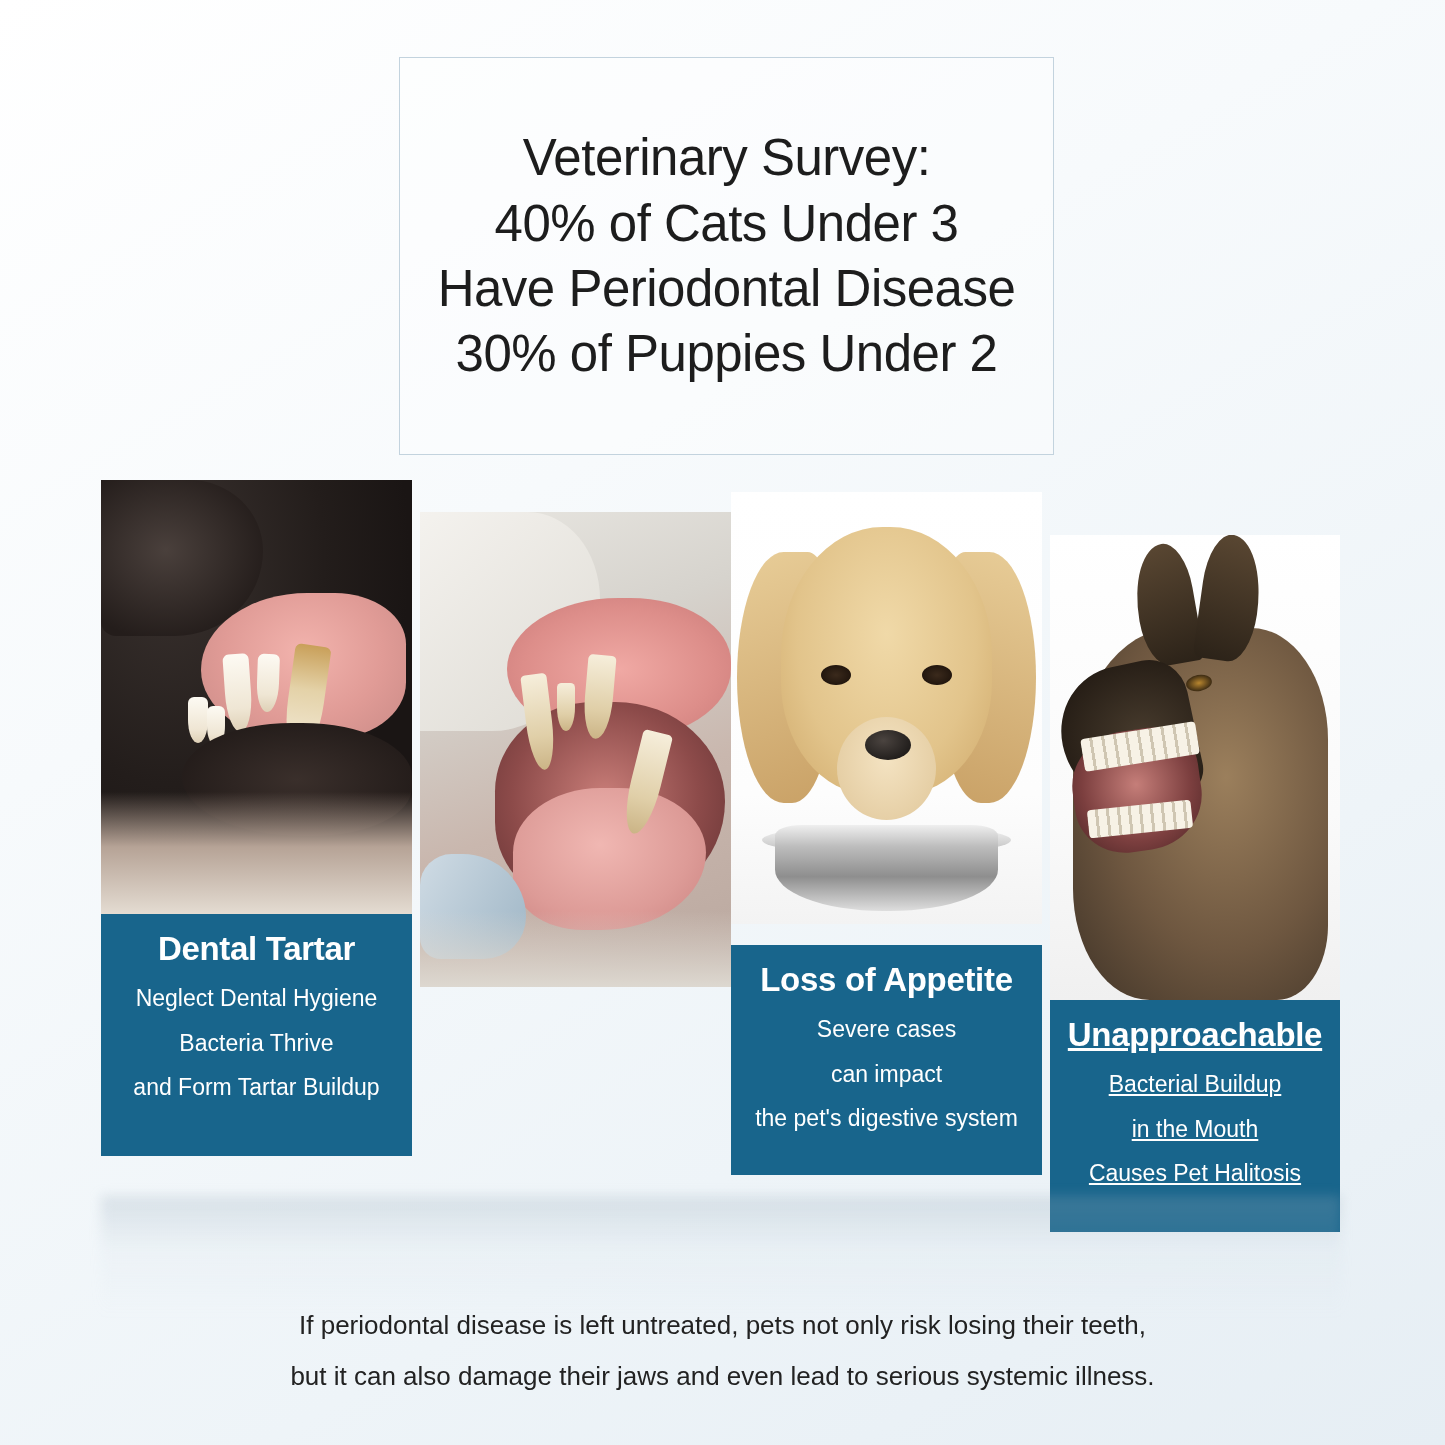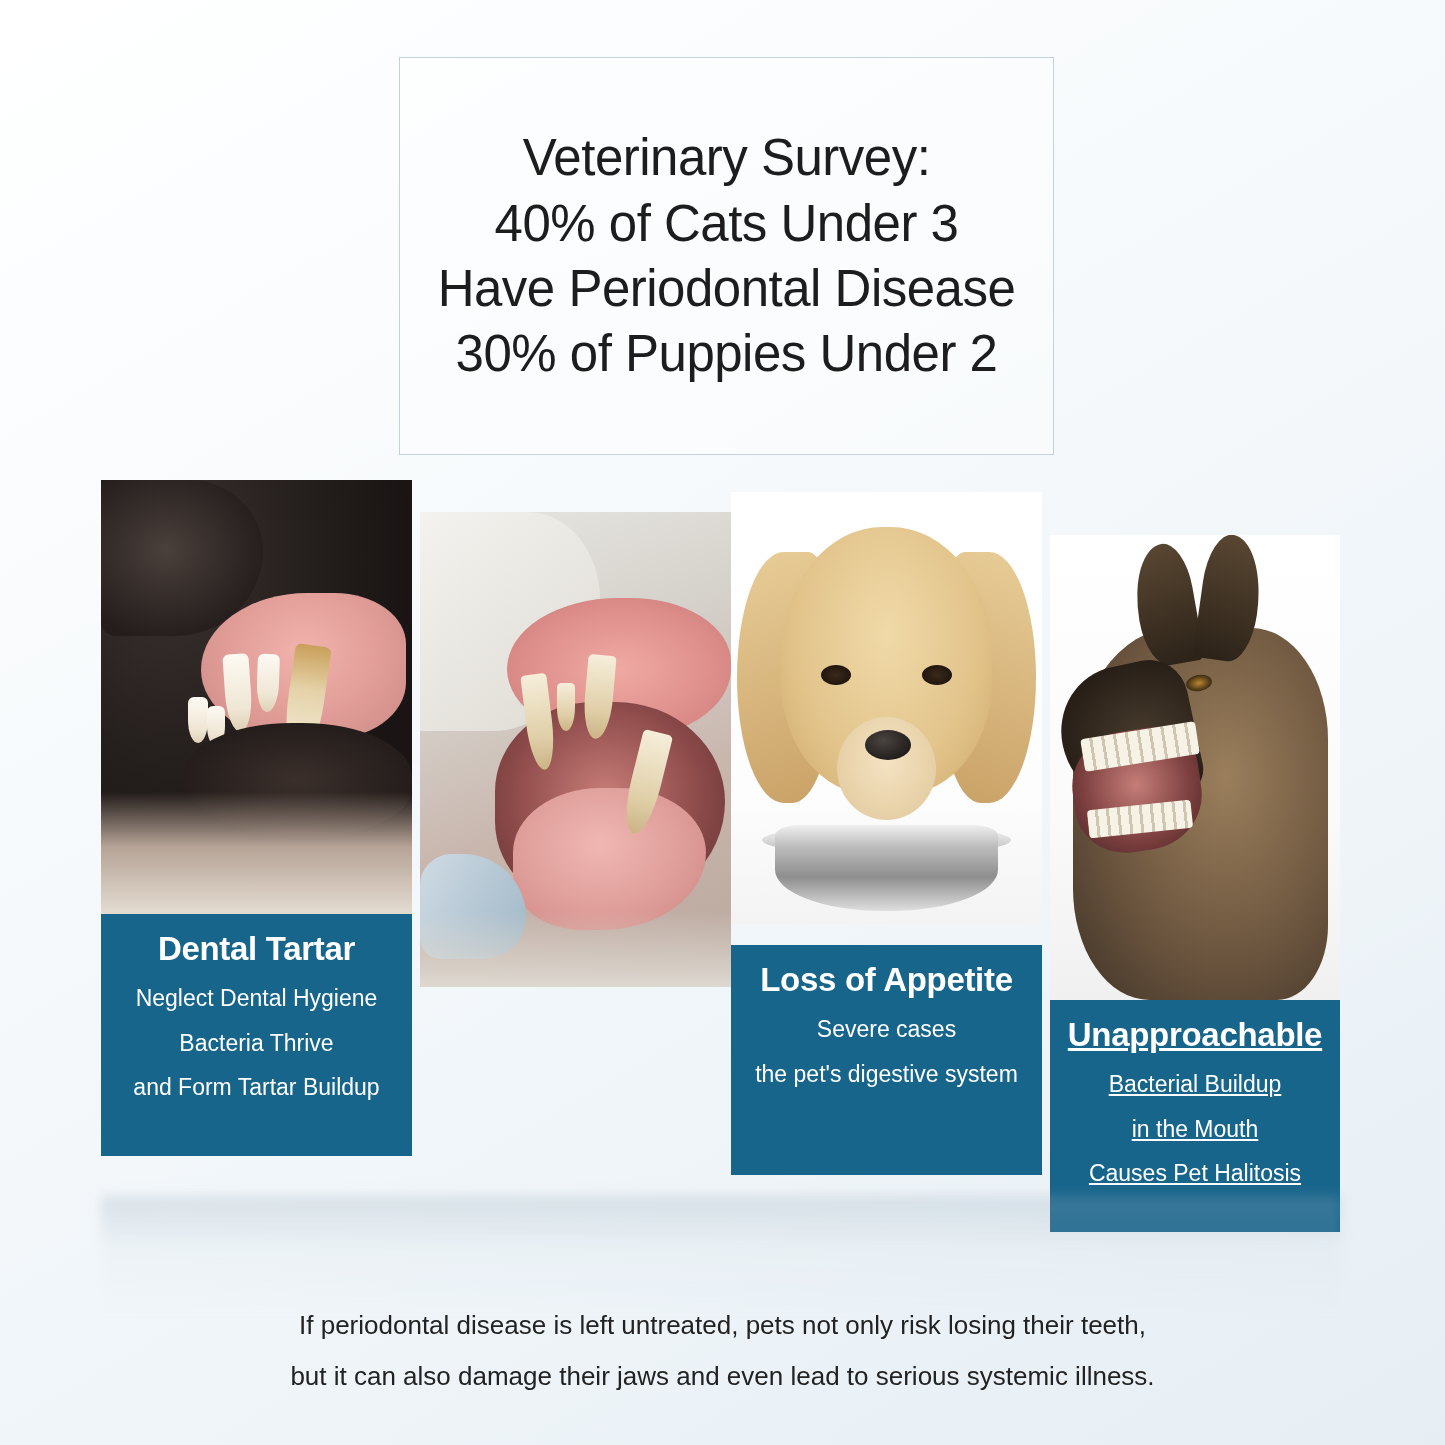--- a/index.html
+++ b/index.html
@@ -286,20 +286,21 @@
         <div class="eyeR ph"></div>
         <div class="muzzle ph"></div>
         <div class="nose ph"></div>
         <div class="bowlrim ph"></div>
         <div class="bowl ph"></div>
       </div>
     </div>
     <div class="caption">
       <div class="title">Loss of Appetite</div>
       <div class="desc">Severe cases</div>
+      <div class="desc">can impact</div>
       <div class="desc">the pet's digestive system</div>
     </div>
   </div>
 
   <div class="card" id="card-3">
     <div class="photo">
       <div class="p4">
         <div class="body ph"></div>
         <div class="earL ph"></div>
         <div class="earR ph"></div>

